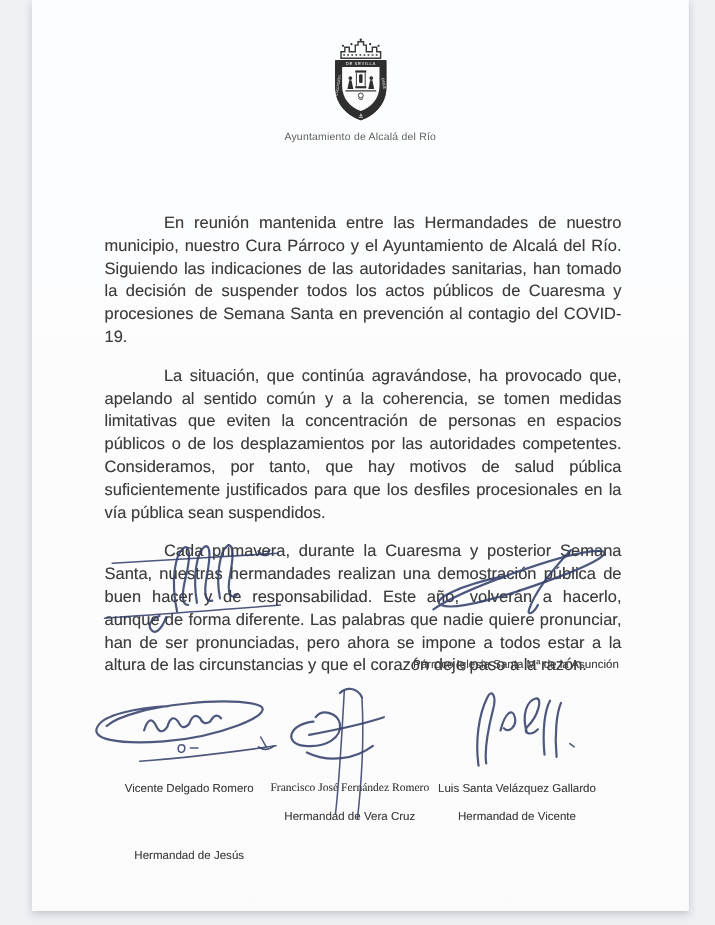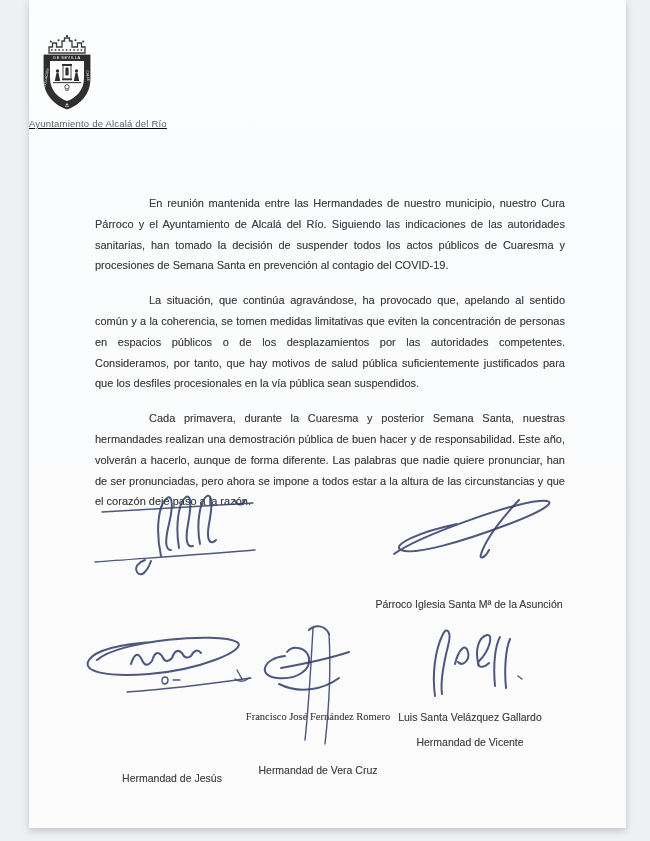--- a/index.html
+++ b/index.html
@@ -11,33 +11,33 @@
   }
   .stage { position: relative; width: 650px; height: 841px; }
   .page {
     position: absolute; left: 29px; top: 0;
     width: 597px; height: 828px;
     background: linear-gradient(180deg, #fcfdfe 0%, #fbfbfc 100%);
     box-shadow: 0 3px 7px rgba(40,45,60,0.22);
   }
   .crest-wrap {
     position: absolute; top: 33px; left: 0; width: 100%;
-    text-decoration: underline;
+    text-align: center;
   }
   .crest-caption {
     margin-top: 3px;
     font-size: 9.5px; color: #5e5e5e; letter-spacing: 0.2px;
   }
   .letter {
     position: absolute; left: 66px; top: 193px; width: 470px;
     color: #3c3c3c;
   }
   .letter p {
     margin: 0 0 14px 0;
-    font-size: 11px; line-height: 20.8px;
+    font-size: 15px; line-height: 20.8px;
     text-align: justify; text-indent: 54px;
     text-shadow: 0 0 0.4px rgba(70,70,70,0.45);
   }
   .sig-svg { position: absolute; }
   .sig-ink {
     fill: none; stroke: #36406b; stroke-width: 2;
     stroke-linecap: round; stroke-linejoin: round;
     opacity: 0.88;
   }
   .sig-ink.thin { stroke-width: 1.4; }
@@ -135,20 +135,21 @@
 
     <svg class="sig-svg" style="left:390px; top:620px;" width="105" height="88" viewBox="0 0 105 88">
       <path class="sig-ink" d="M16 76 C 13 54 16 30 24 14 C 28 6 33 12 29 26 C 25 42 21 60 23 74"></path>
       <path class="sig-ink" d="M36 44 C 40 28 47 23 49 32 C 51 40 44 47 39 42"></path>
       <path class="sig-ink" d="M60 46 C 55 30 60 17 68 15 C 75 14 70 31 61 40 C 55 46 63 50 70 43"></path>
       <path class="sig-ink" d="M76 66 C 74 45 76 26 81 17"></path>
       <path class="sig-ink" d="M87 68 C 85 48 87 28 91 19"></path>
       <path class="sig-ink thin" d="M99 56 l 4 3"></path>
     </svg>
 
+    <div class="sig-label" style="left:33px; top:711px; width:220px;">Vicente Delgado Romero</div>
     <div class="sig-label" style="left:33px; top:736px; width:220px;margin-top:36px;">Hermandad de Jesús</div>
     <div class="sig-label" style="left:179px; top:711px; width:220px;font-family:Liberation Serif, serif;">Francisco José Fernández Romero</div>
-    <div class="sig-label" style="left:179px; top:736px; width:220px;margin-top:28px;">Hermandad de Vera Cruz</div>
+    <div class="sig-label" style="left:179px; top:736px; width:220px;">Hermandad de Vera Cruz</div>
     <div class="sig-label" style="left:331px; top:711px; width:220px;">Luis Santa Velázquez Gallardo</div>
     <div class="sig-label" style="left:331px; top:736px; width:220px;">Hermandad de Vicente</div>
 
   </div>
 </div>
 
 </body></html>

